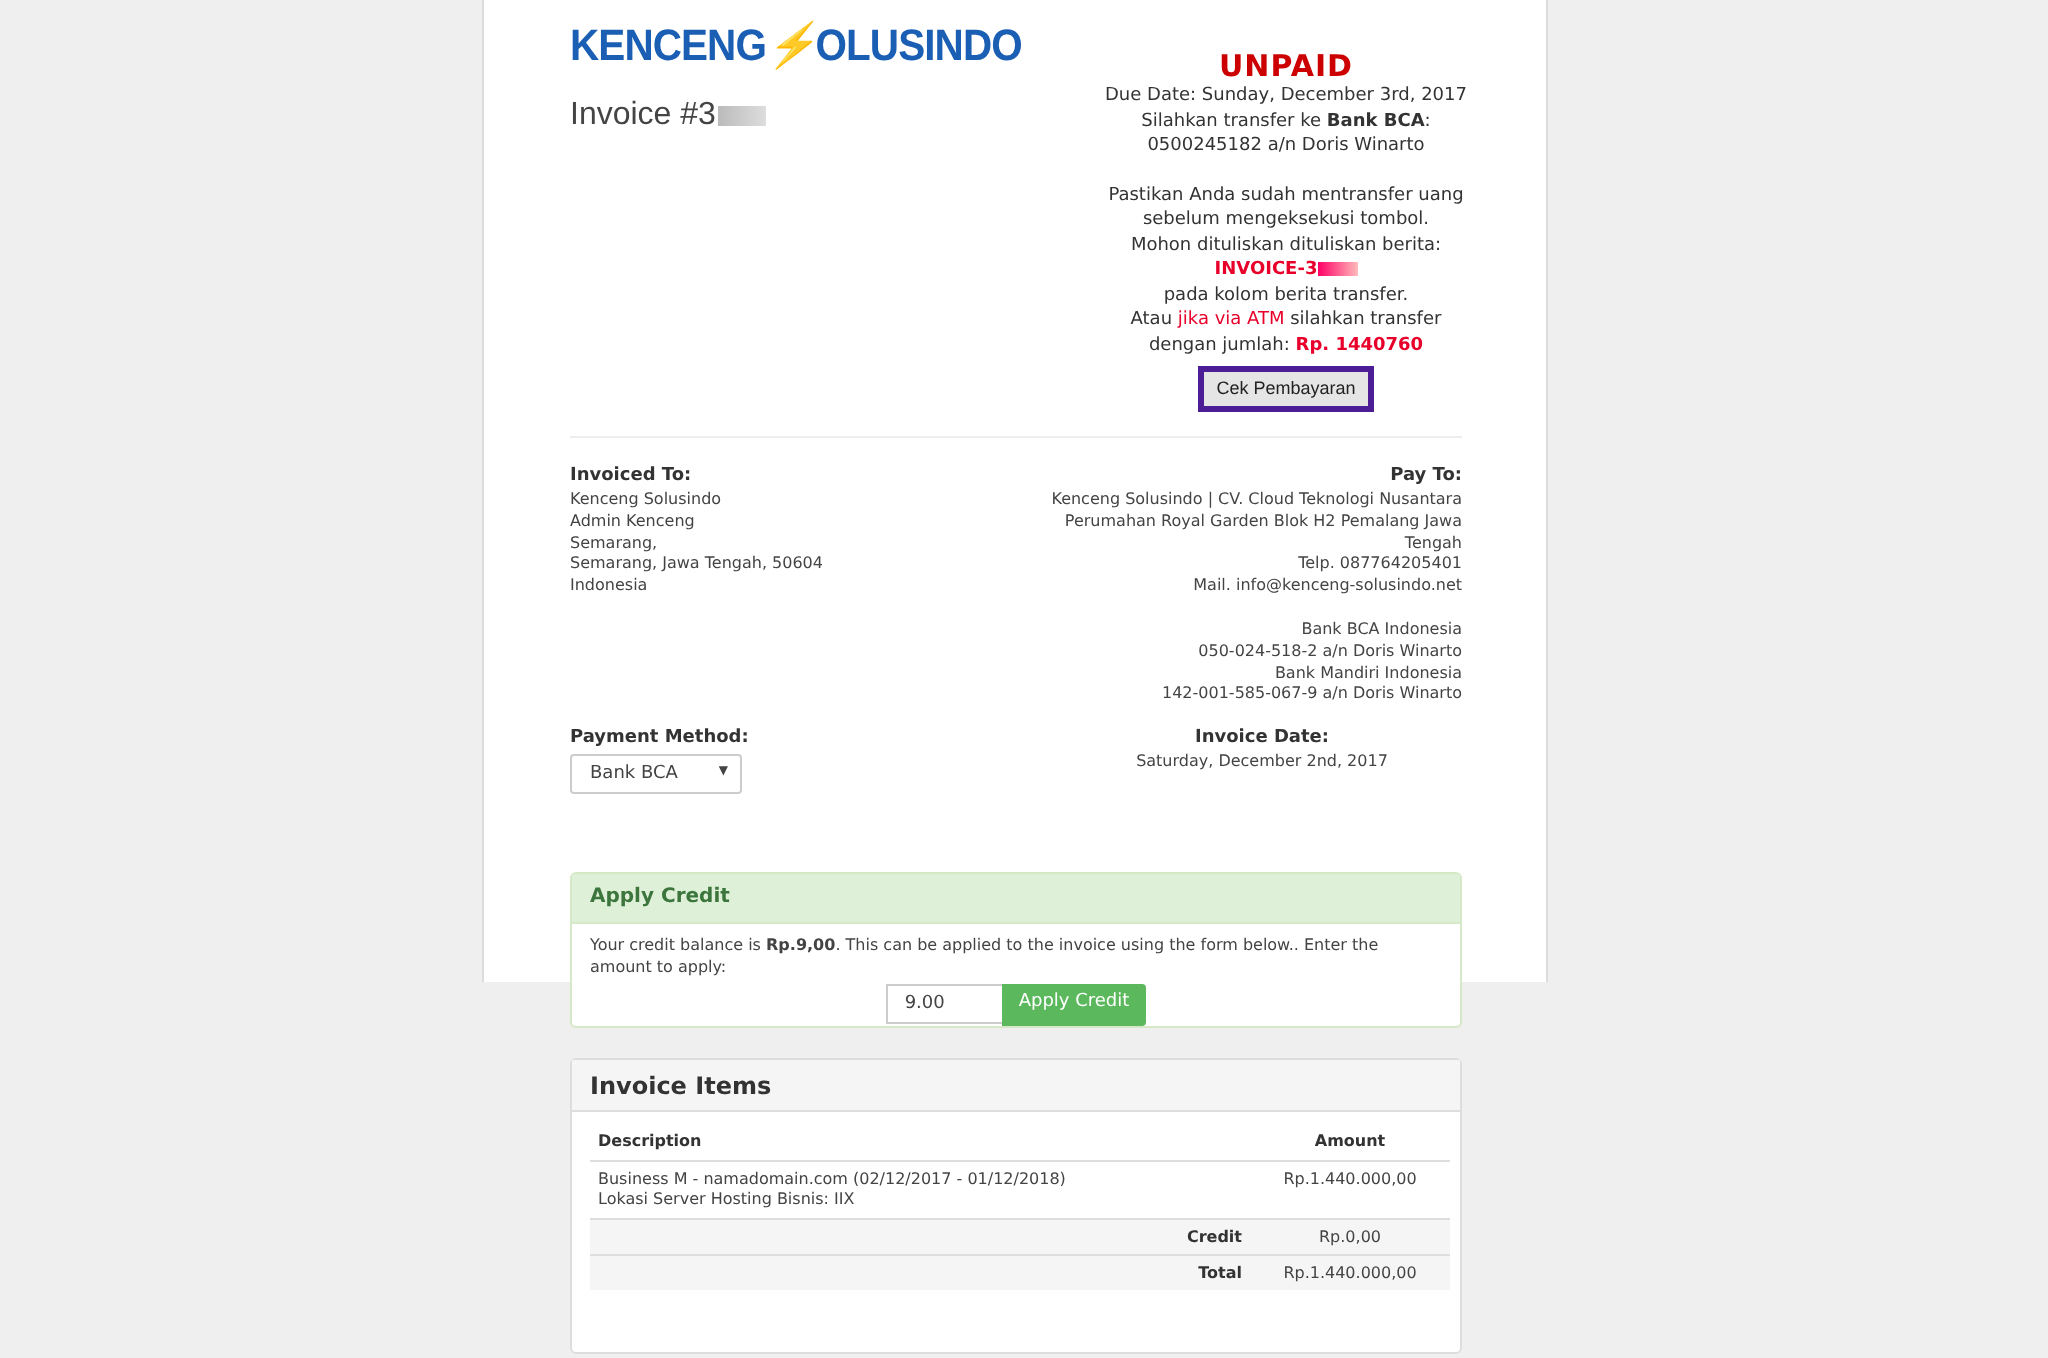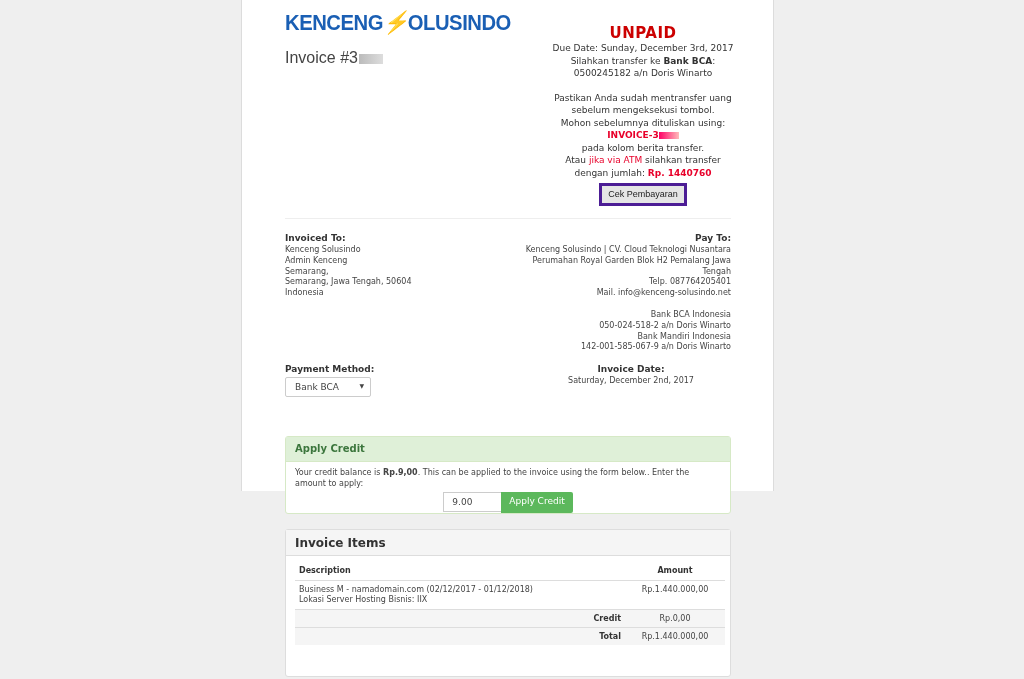--- a/index.html
+++ b/index.html
@@ -89,21 +89,21 @@
   </div>
 
   <div class="status-col">
     <div class="unpaid">UNPAID</div>
     <div>Due Date: Sunday, December 3rd, 2017</div>
     <div><span>Silahkan transfer ke </span><b>Bank BCA</b><span>:</span></div>
     <div>0500245182 a/n Doris Winarto</div>
     <div style="height:12px"></div>
     <div>Pastikan Anda sudah mentransfer uang</div>
     <div>sebelum mengeksekusi tombol.</div>
-    <div>Mohon sebelumnya dituliskan using:</div>
+    <div>Mohon dituliskan dituliskan berita:</div>
     <div class="redb"><span>INVOICE-3</span><span class="blur-red"></span></div>
     <div>pada kolom berita transfer.</div>
     <div><span>Atau </span><span class="red">jika via ATM</span><span> silahkan transfer</span></div>
     <div><span>dengan jumlah: </span><span class="redb">Rp. 1440760</span></div>
     <div class="btn-cek">Cek Pembayaran</div>
   </div>
 
   <div class="divider"></div>
 
   <div class="invto">

